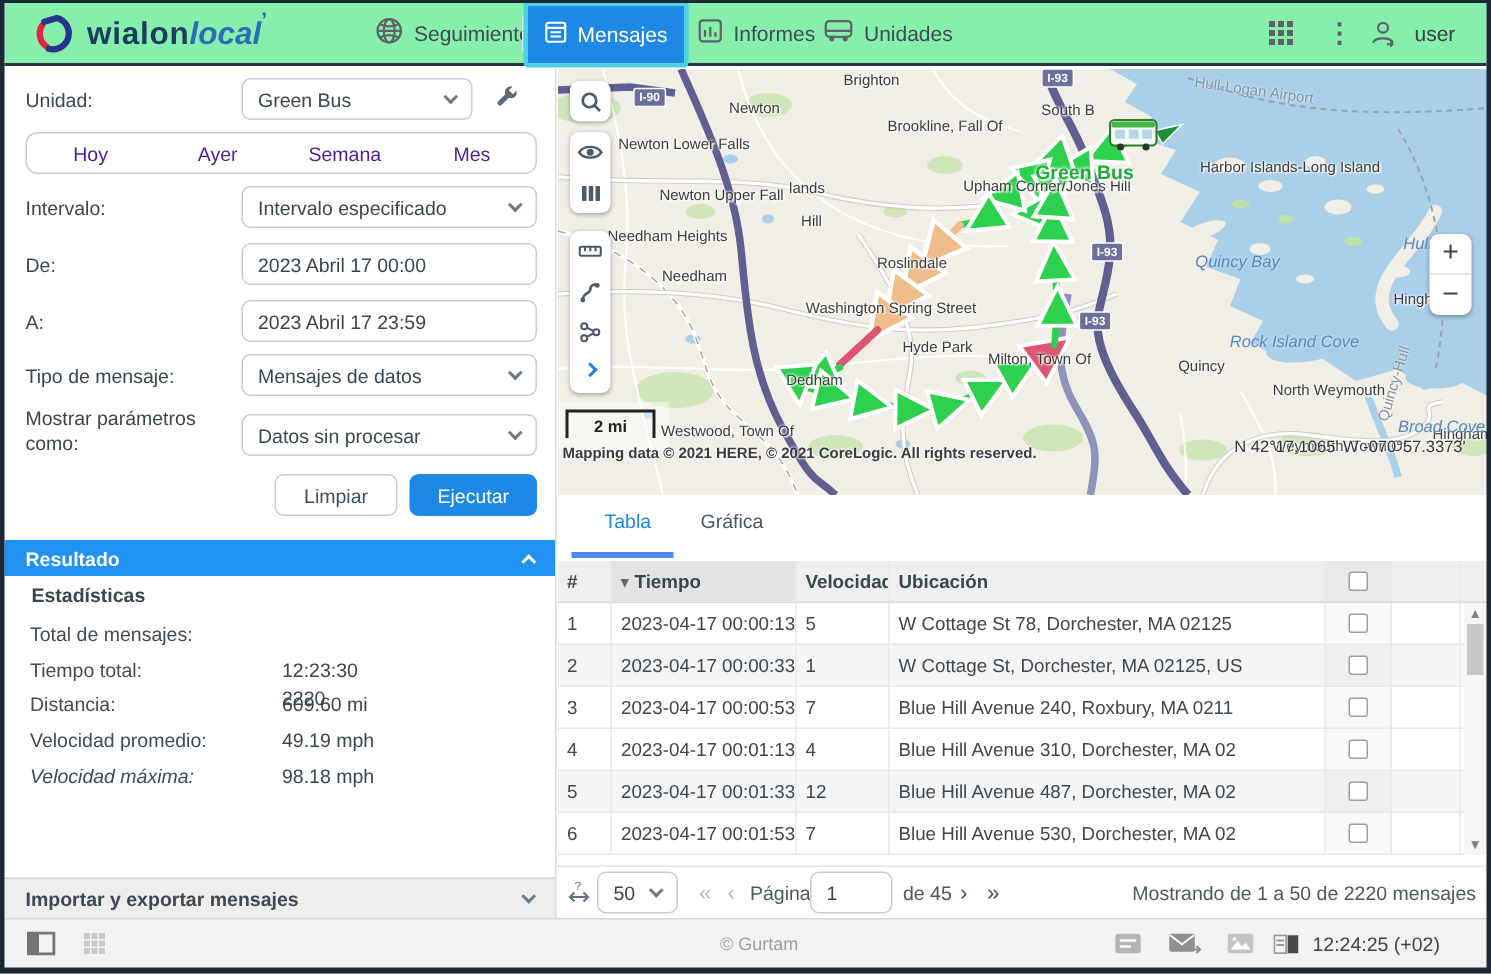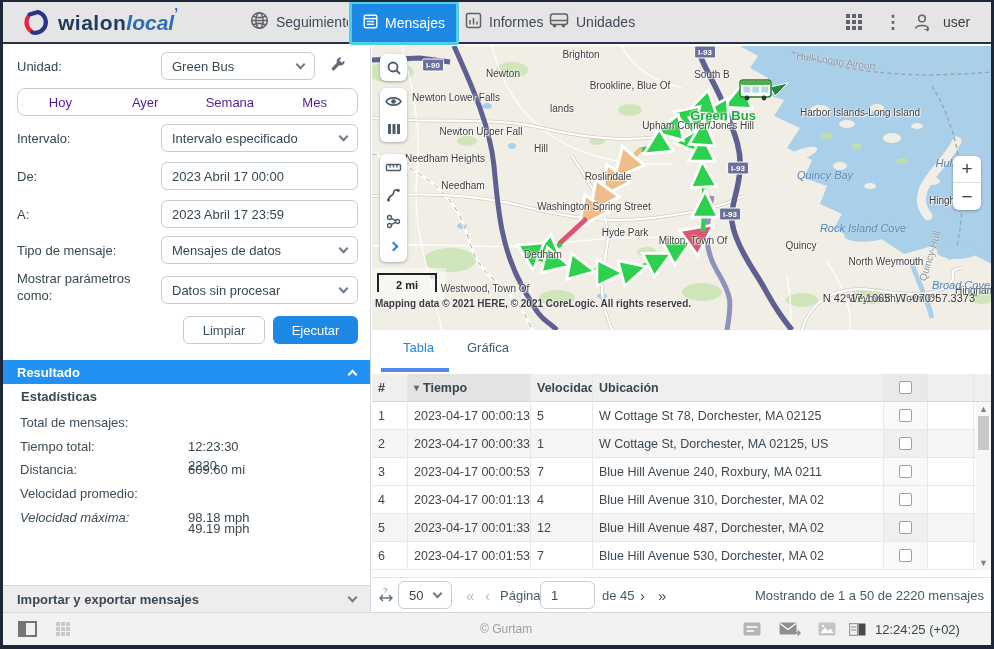--- a/index.html
+++ b/index.html
@@ -3,21 +3,21 @@
 <meta charset="utf-8">
 <style>
   html,body{margin:0;padding:0;background:#333;}
   *{box-sizing:border-box;}
   .window{position:relative;width:994px;height:649px;background:#fff;overflow:hidden;
           font-family:"Liberation Sans",sans-serif;color:#37474f;}
   .frame{position:absolute;inset:0;border:3px solid #1c2838;border-top-width:2px;border-bottom-width:4px;
          pointer-events:none;z-index:60;}
   .abs{position:absolute;}
   
-  .topbar{position:absolute;left:3px;top:2px;right:3px;height:42px;background:#e5e5e5;
+  .topbar{position:absolute;left:3px;top:2px;right:3px;height:42px;background:#86efac;
           border-bottom:2px solid #24324a;z-index:40;}
   .brand{position:absolute;left:19px;top:6px;display:flex;align-items:flex-start;}
   .brand-name{font-size:21px;font-weight:bold;color:#1d3a5f;letter-spacing:.5px;line-height:30px;}
   .brand-suffix{font-size:21px;font-weight:bold;font-style:italic;color:#2e6db4;line-height:30px;}
   .brand-tick{color:#2e6db4;font-size:14px;font-weight:bold;margin-top:-3px;}
   .nav-item{position:absolute;top:0;height:40px;display:flex;align-items:center;gap:7px;
             font-size:14px;color:#3f4b56;cursor:pointer;}
   .nav-sep{position:absolute;top:8px;height:24px;width:1px;background:#e3e6ea;}
   .tab-active-box{position:absolute;left:349px;top:1px;width:110px;height:44px;border:3px solid #4dd0e1;
                   border-radius:3px;z-index:41;pointer-events:none;}
@@ -249,21 +249,21 @@
 
     <span class="flabel" style="left:18px;top:343px;font-weight:bold;">Estadísticas</span>
 
     <span class="stat-label" style="top:369px;">Total de mensajes:</span>
     <span class="stat-value" style="top:369px;margin-top:43px;">2220</span>
     <span class="stat-label" style="top:393px;">Tiempo total:</span>
     <span class="stat-value" style="top:393px;">12:23:30</span>
     <span class="stat-label" style="top:416px;">Distancia:</span>
     <span class="stat-value" style="top:416px;">609.60 mi</span>
     <span class="stat-label" style="top:440px;">Velocidad promedio:</span>
-    <span class="stat-value" style="top:440px;margin-top:35px;">49.19 mph</span>
+    <span class="stat-value" style="top:440px;">49.19 mph</span>
     <span class="stat-label" style="top:464px;font-style:italic;">Velocidad máxima:</span>
     <span class="stat-value" style="top:464px;">98.18 mph</span>
 
     <div class="import-bar">
       <span style="flex:1;">Importar y exportar mensajes</span>
       <span class="chev"></span>
     </div>
   </div>
 
   <div class="map">
@@ -385,23 +385,23 @@
           <circle cx="24" cy="24" r="2.4" fill="#333"></circle>
       </g>
 
       <rect x="0" y="222" width="74" height="32" fill="#ffffff" opacity="0.45"></rect>
       <path d="M6,246 L6,228 L64,228 L64,246" stroke="#222" stroke-width="2" fill="none"></path>
     </svg>
 
     <div id="map-labels" class="abs" style="inset:0;">
         <span class="map-label ml-town" style="left: 131px; top: 27px;">Newton</span>
         <span class="map-label ml-town" style="left: 209px; top: 8px;">Brighton</span>
-        <span class="map-label ml-town" style="left: 258px; top: 39px;">Brookline, Blue Of</span>
+        <span class="map-label ml-town" style="left: 258px; top: 39px;">Brookline, Fall Of</span>
         <span class="map-label ml-town" style="left: 84px; top: 51px;">Newton Lower Falls</span>
-        <span class="map-label ml-town" style="left: 166px; top: 62px; margin-left: 24px;">lands</span>
+        <span class="map-label ml-town" style="left: 166px; top: 80px;">lands</span>
         <span class="map-label ml-town" style="left: 109px; top: 85px;">Newton Upper Fall</span>
         <span class="map-label ml-town" style="left: 169px; top: 102px;">Hill</span>
         <span class="map-label ml-town" style="left: 73px; top: 112px;">Needham Heights</span>
         <span class="map-label ml-town" style="left: 91px; top: 139px;">Needham</span>
         <span class="map-label ml-town" style="left: 236px; top: 130px;">Roslindale</span>
         <span class="map-label ml-town" style="left: 222px; top: 160px;">Washington Spring Street</span>
         <span class="map-label ml-town" style="left: 253px; top: 186px;">Hyde Park</span>
         <span class="map-label ml-town" style="left: 321px; top: 194px;">Milton, Town Of</span>
         <span class="map-label ml-town" style="left: 171px; top: 208px;">Dedham</span>
         <span class="map-label ml-town" style="left: 113px; top: 242px;">Westwood, Town Of</span>

